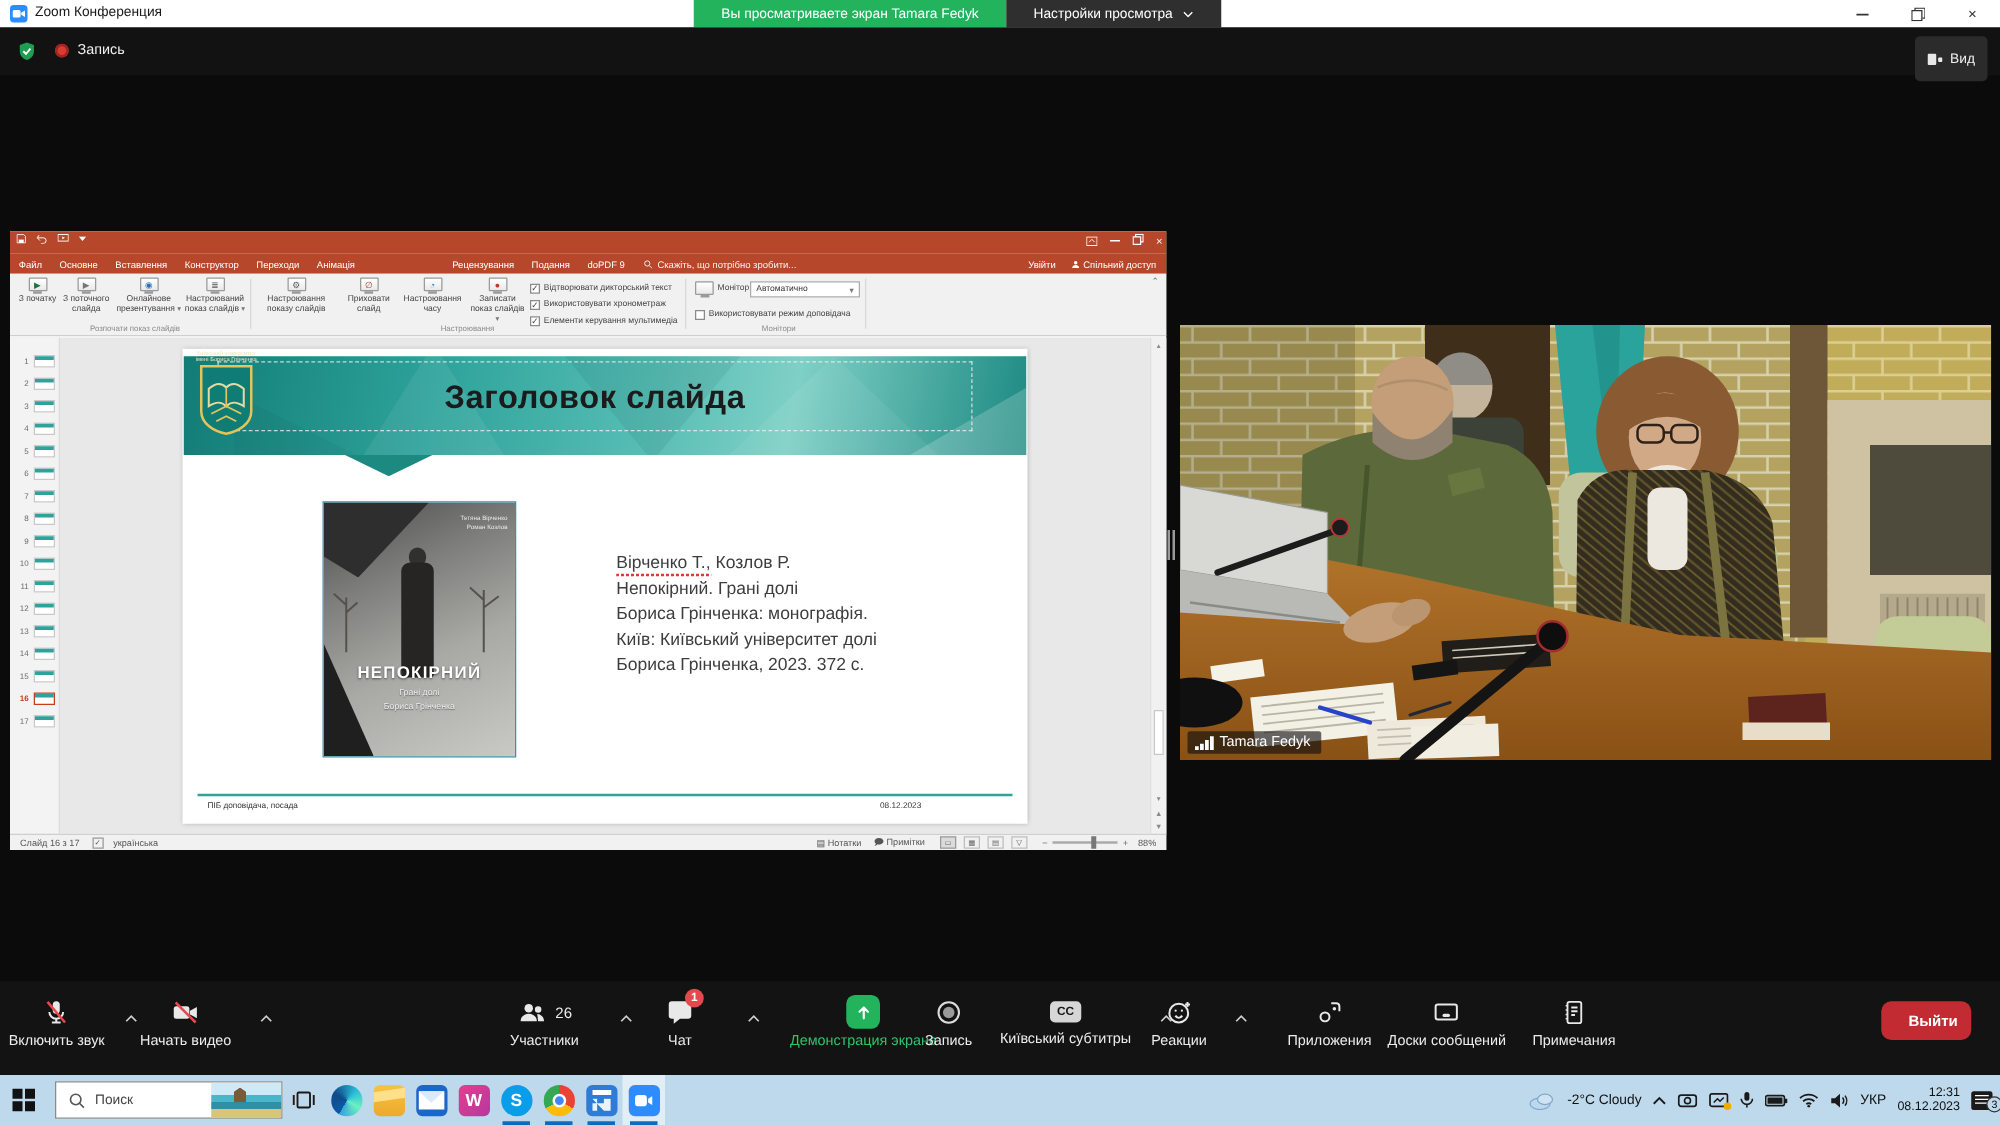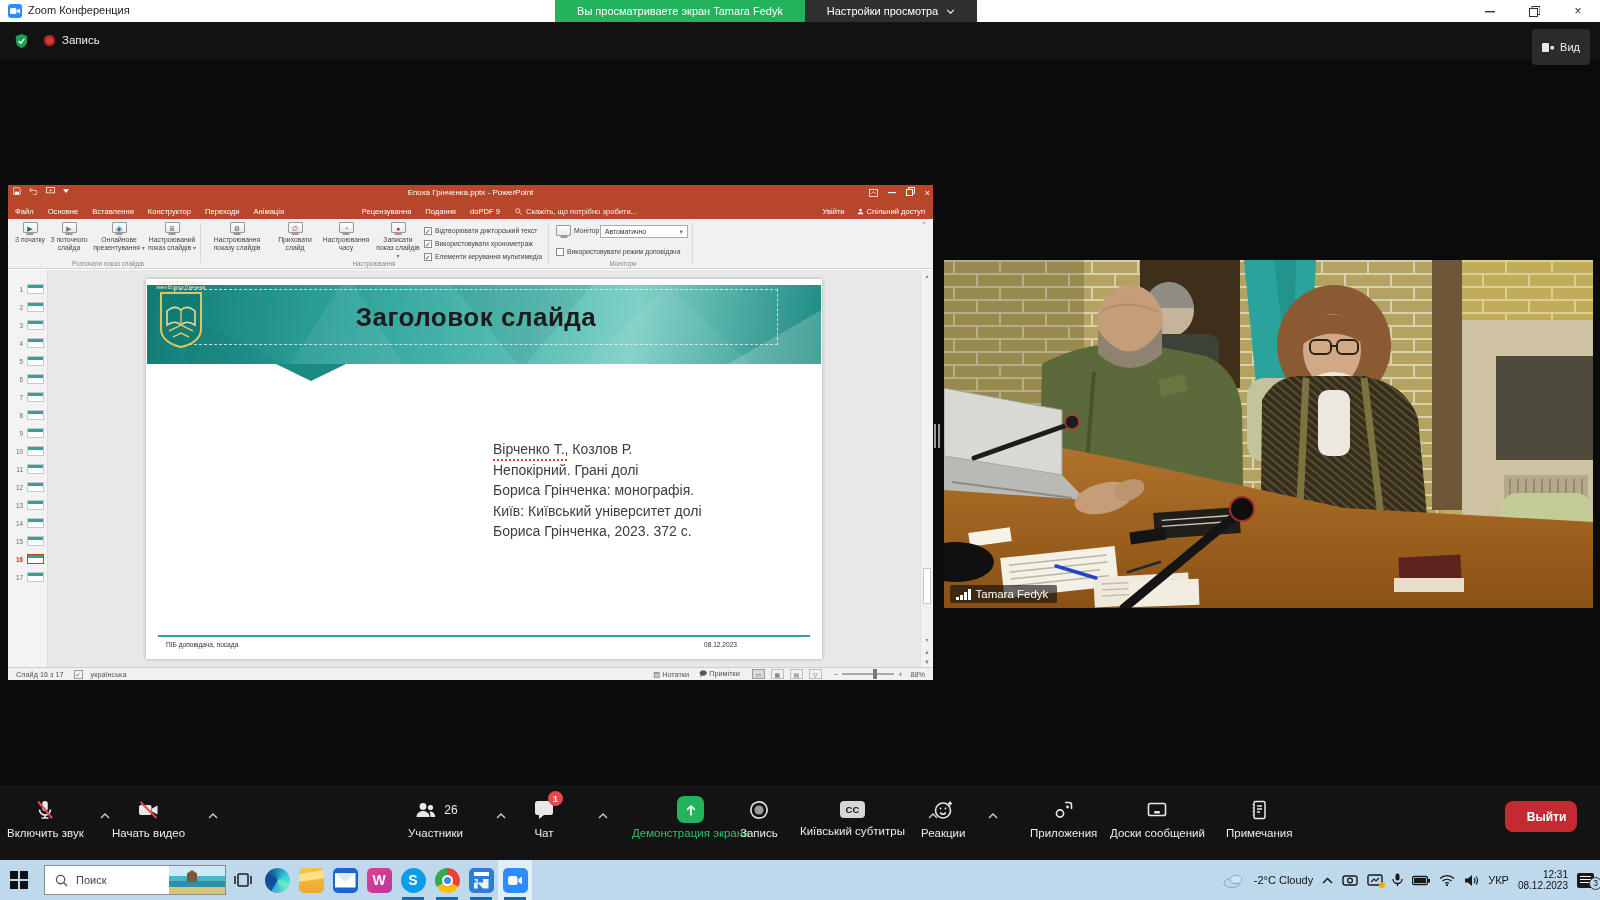--- a/index.html
+++ b/index.html
@@ -208,21 +208,20 @@
           <path d="M1.5 4h6a3 3 0 0 1 0 6H5" stroke="#fff" fill="none"></path>
         </svg>
       <svg width="9" height="8" viewBox="0 0 12 10">
           <rect x="0.5" y="0.5" width="11" height="7" fill="none" stroke="#fff"></rect>
           <path d="M5 2.5 8 4 5 5.5z" fill="#fff"></path>
         </svg>
       <svg width="6" height="4" viewBox="0 0 8 5">
           <path d="M0 0l4 5 4-5z" fill="#fff"></path>
         </svg>
     </div>
-    <div class="ppt-title">Епоха Грінченка.pptx - PowerPoint</div>
     <div class="ppt-winctl">
       <svg width="9" height="8" viewBox="0 0 12 10">
           <rect x="0.5" y="0.5" width="11" height="9" fill="none" stroke="#fff"></rect>
           <path d="M3 6l3-3 3 3" stroke="#fff" fill="none"></path>
         </svg>
       <span><svg width="8" height="8">
             <rect x="0" y="4" width="8" height="1.2" fill="#fff"></rect>
           </svg></span>
       <span><svg width="9" height="9" viewBox="0 0 9 9">
             <rect x="0.5" y="2.5" width="6" height="6" fill="none" stroke="#fff"></rect>
@@ -437,20 +436,38 @@
         <svg width="44" height="58" viewBox="0 0 44 58">
           <path d="M2 2h40v36c0 10-10 16-20 18C12 54 2 48 2 38z" fill="#0f7d76" stroke="#e3c35c" stroke-width="2"></path>
           <path d="M8 20c6-5 10-5 14-1 4-4 8-4 14 1v14c-6-4-10-4-14 0-4-4-8-4-14 0z" fill="none" stroke="#e8d9a0" stroke-width="1.6"></path>
           <path d="M22 19v15M10 40l12-6 12 6M14 46l8-4 8 4" stroke="#e3c35c" stroke-width="1.4" fill="none"></path>
         </svg>
       </div>
       <div class="title-box">
         <span class="slide-title">Заголовок слайда</span>
       </div>
 
+      <div class="book">
+        <div class="cornerdark"></div>
+          <div class="cornerdark2"></div>
+        <svg class="abs" style="left:0;top:30px;" width="155" height="90" viewBox="0 0 155 90">
+          <path d="M18 90V46M18 52l-10-9M18 58l9-8M128 90V40M128 48l-11-10M128 54l12-9" stroke="#55524c" stroke-width="1.6" fill="none"></path>
+        </svg>
+        <div class="fighead"></div>
+        <div class="fig"></div>
+        <div class="bauthors">
+          <div>Тетяна Вірченко</div>
+          <div>Роман Козлов</div>
+        </div>
+        <div class="btitle">НЕПОКІРНИЙ</div>
+        <div class="bsub">
+          <div>Грані долі</div>
+          <div>Бориса Грінченка</div>
+        </div>
+      </div>
 
       <div class="body-text">
           <div>Вірченко Т., Козлов Р.</div>
           <div>Непокірний. Грані долі</div>
           <div>Бориса Грінченка: монографія.</div>
           <div>Київ: Київський університет долі</div>
           <div>Бориса Грінченка, 2023. 372 с.</div>
         </div>
       <div class="squiggle"></div>
 

